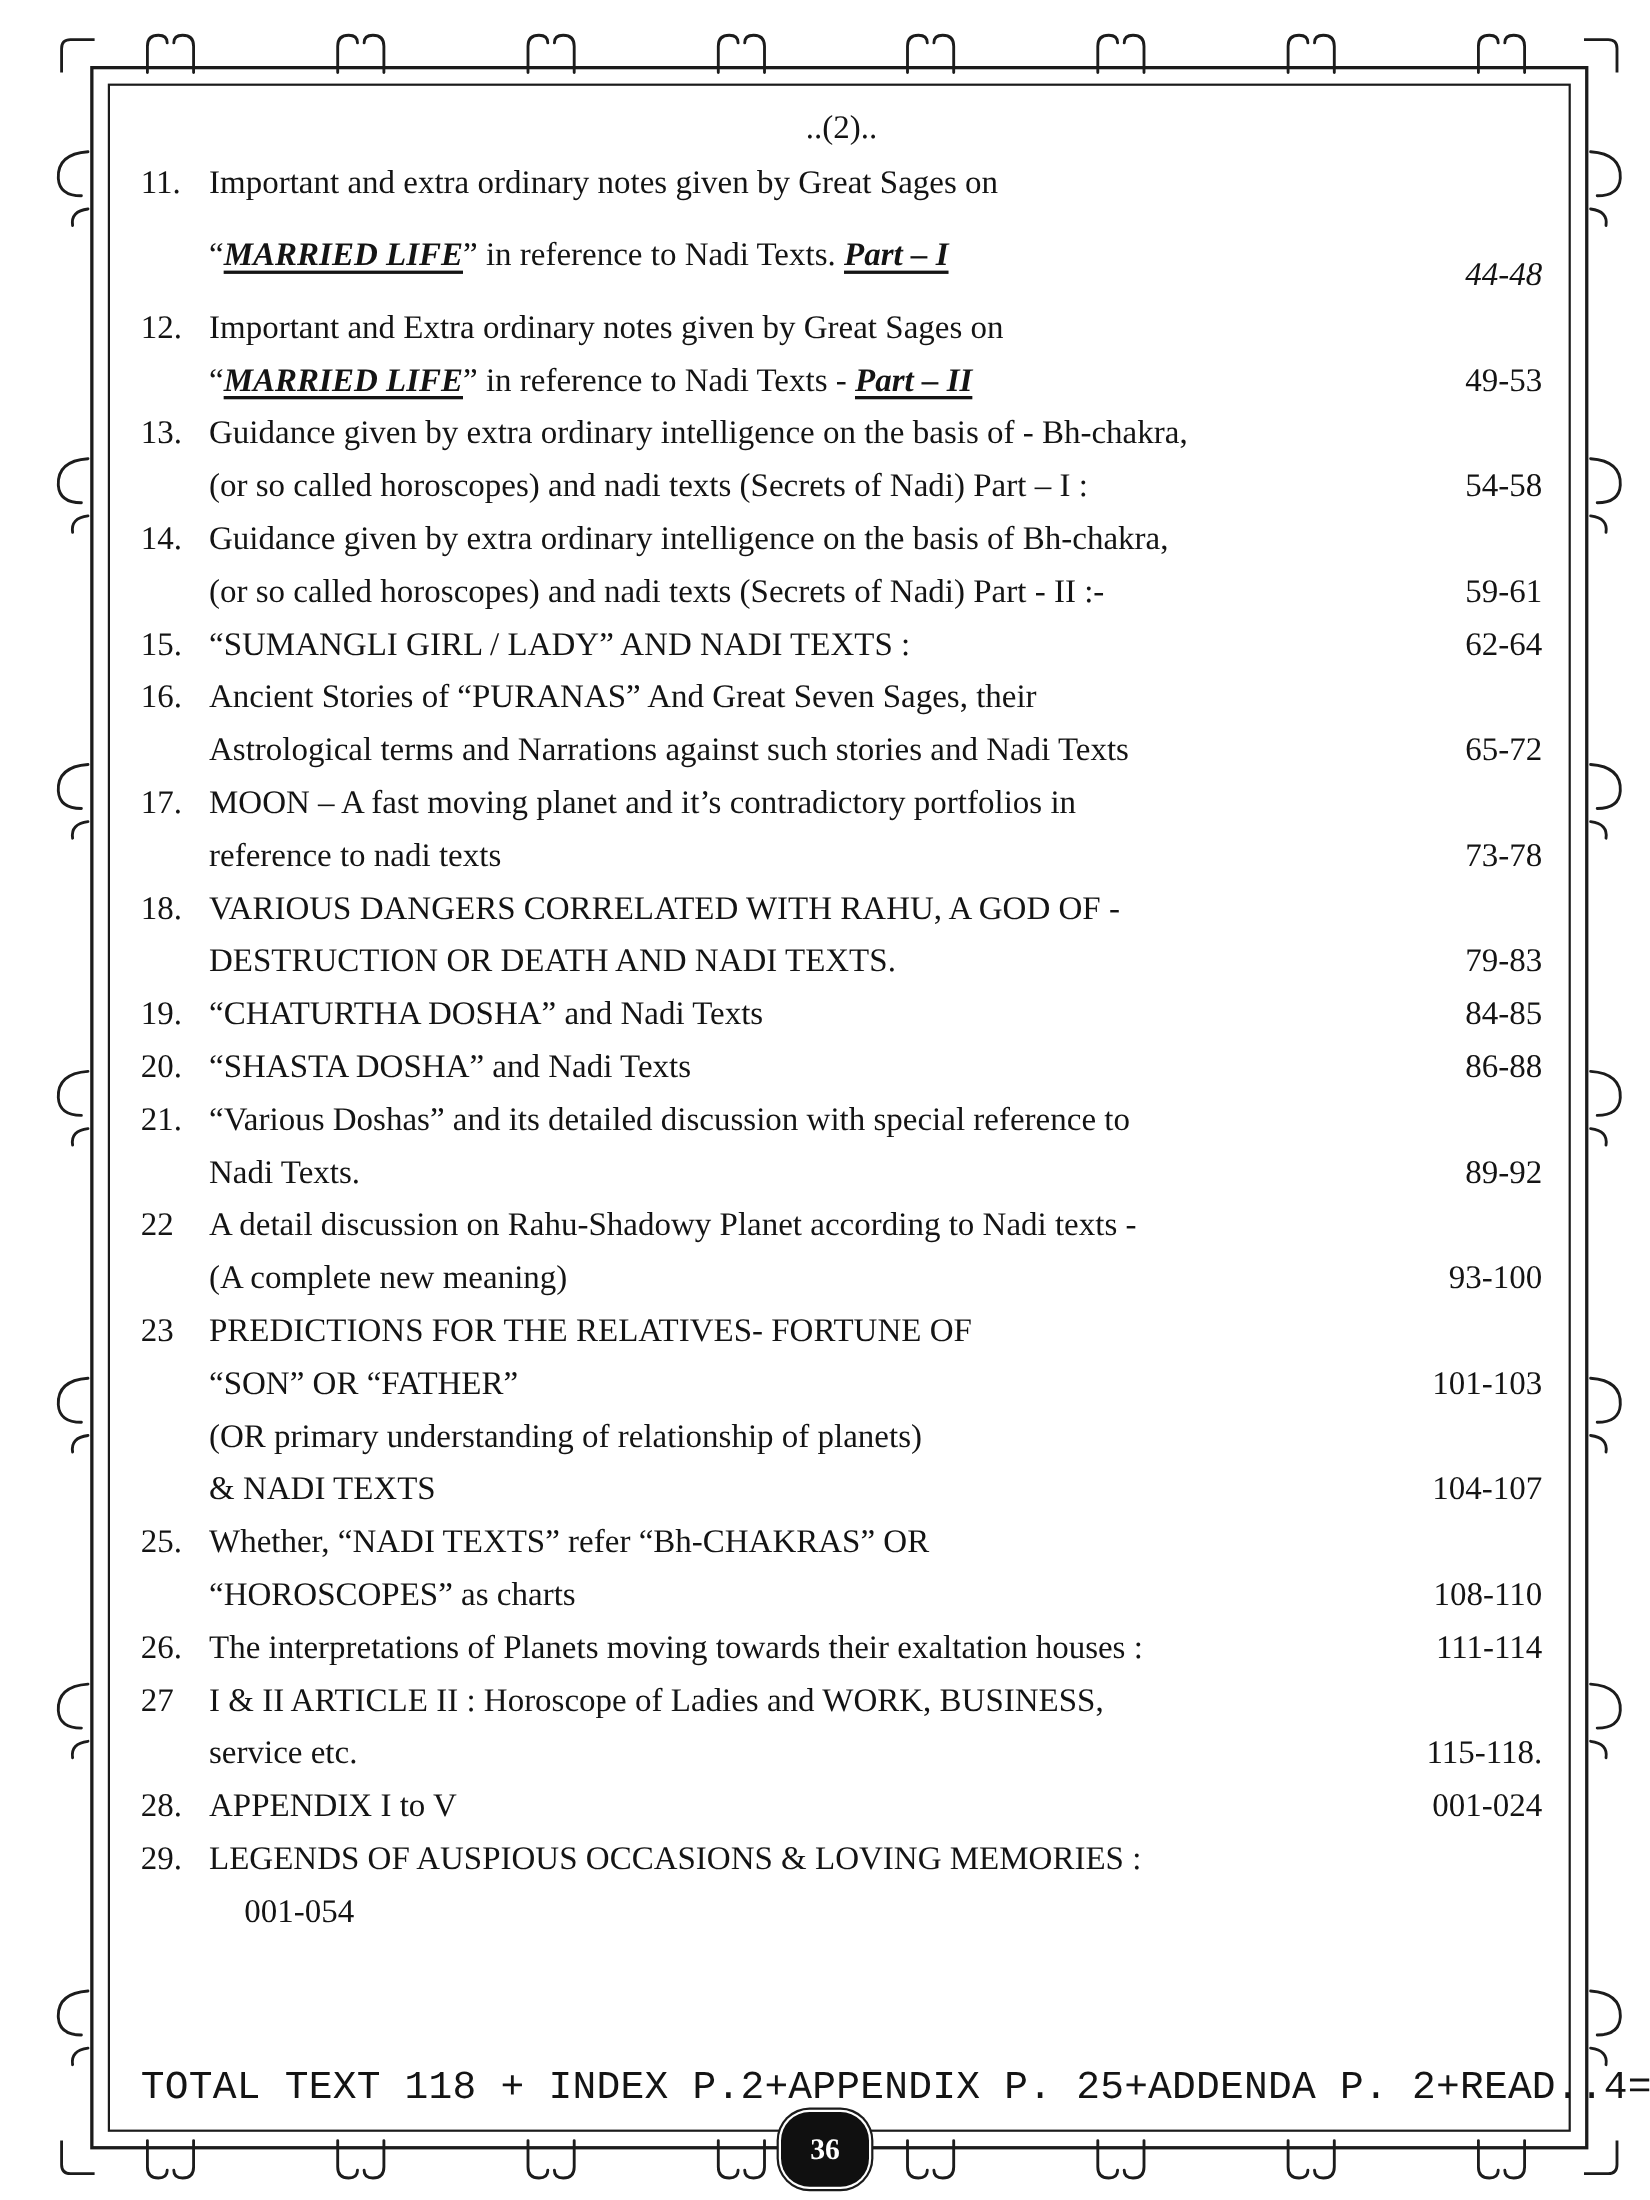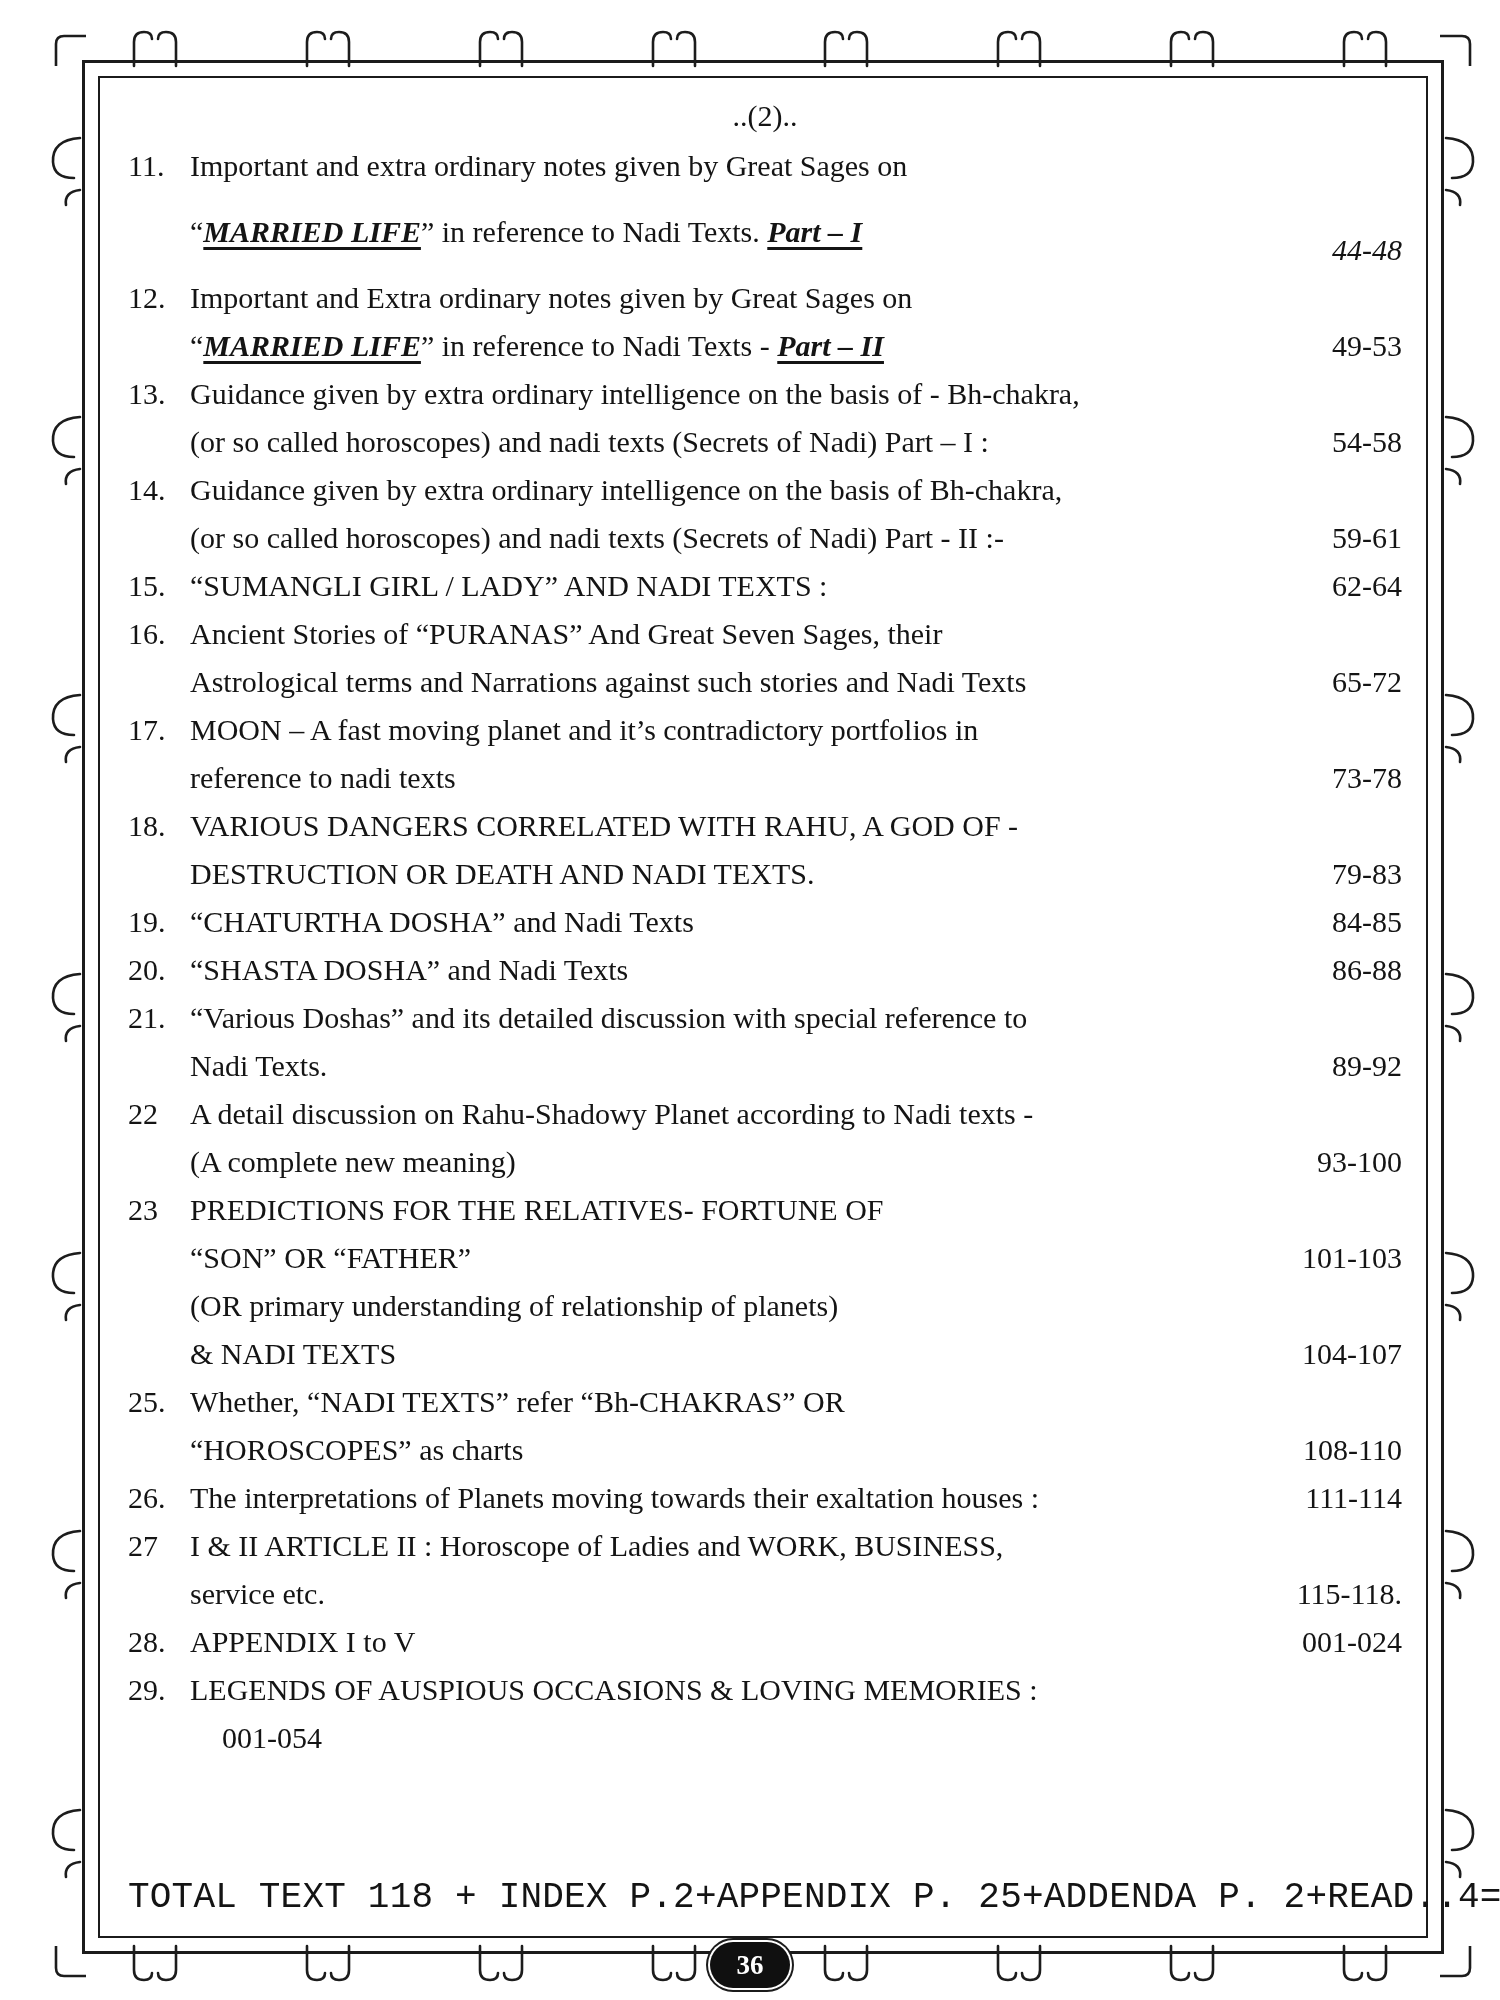--- a/index.html
+++ b/index.html
@@ -33,21 +33,21 @@
   .line{display:flex;align-items:center;}
   .num{flex:0 0 62px;}
   .text{flex:1 1 auto;white-space:nowrap;}
   .pages{flex:0 0 132px;text-align:right;white-space:nowrap;}
   .iu{font-style:italic;font-weight:bold;text-decoration:underline;text-underline-offset:5px;}
   .it{font-style:italic;margin-top:36px;}
   .footer{margin-top:auto;white-space:nowrap;font-size:36px;letter-spacing:0.2px;font-family:Liberation Mono, monospace;}
   
   .page-badge{
     position:absolute;bottom:12px;left:50%;transform:translateX(-50%);
-    min-width:64px;height:46px;padding:0 8px;border-radius:26px;
+    min-width:64px;height:46px;padding:11px 8px;border-radius:26px;
     background:#101010;color:#ffffff;display:flex;align-items:center;justify-content:center;
     font-size:27px;font-weight:bold;z-index:3;
     box-shadow:0 0 0 2px #ffffff,0 0 0 4px #1b1b1b;
     font-family:"Liberation Serif","DejaVu Serif",serif;
   }
 </style>
 </head>
 <body>
 
 <div class="sheet">

